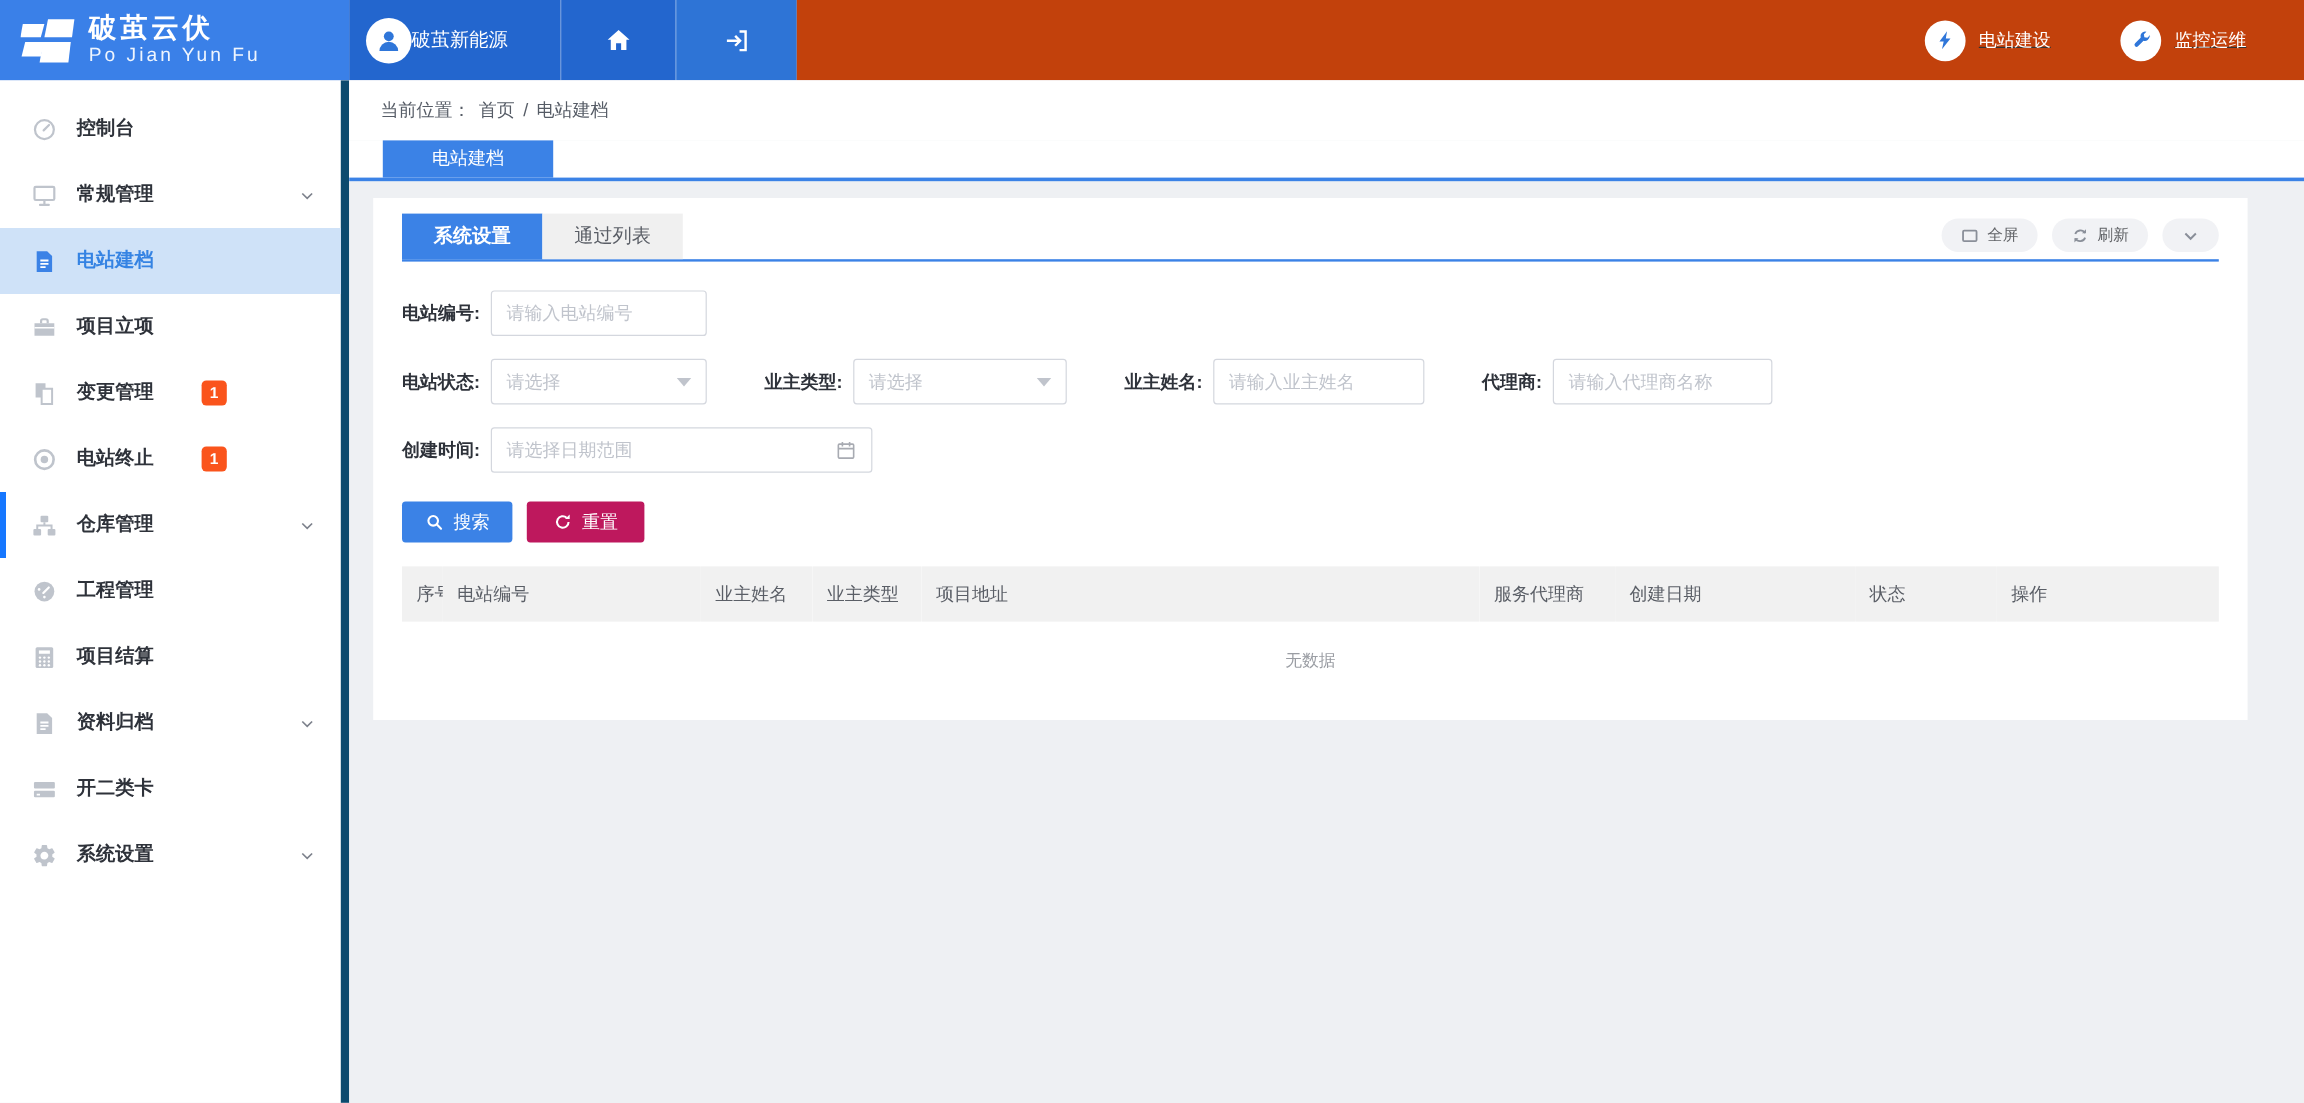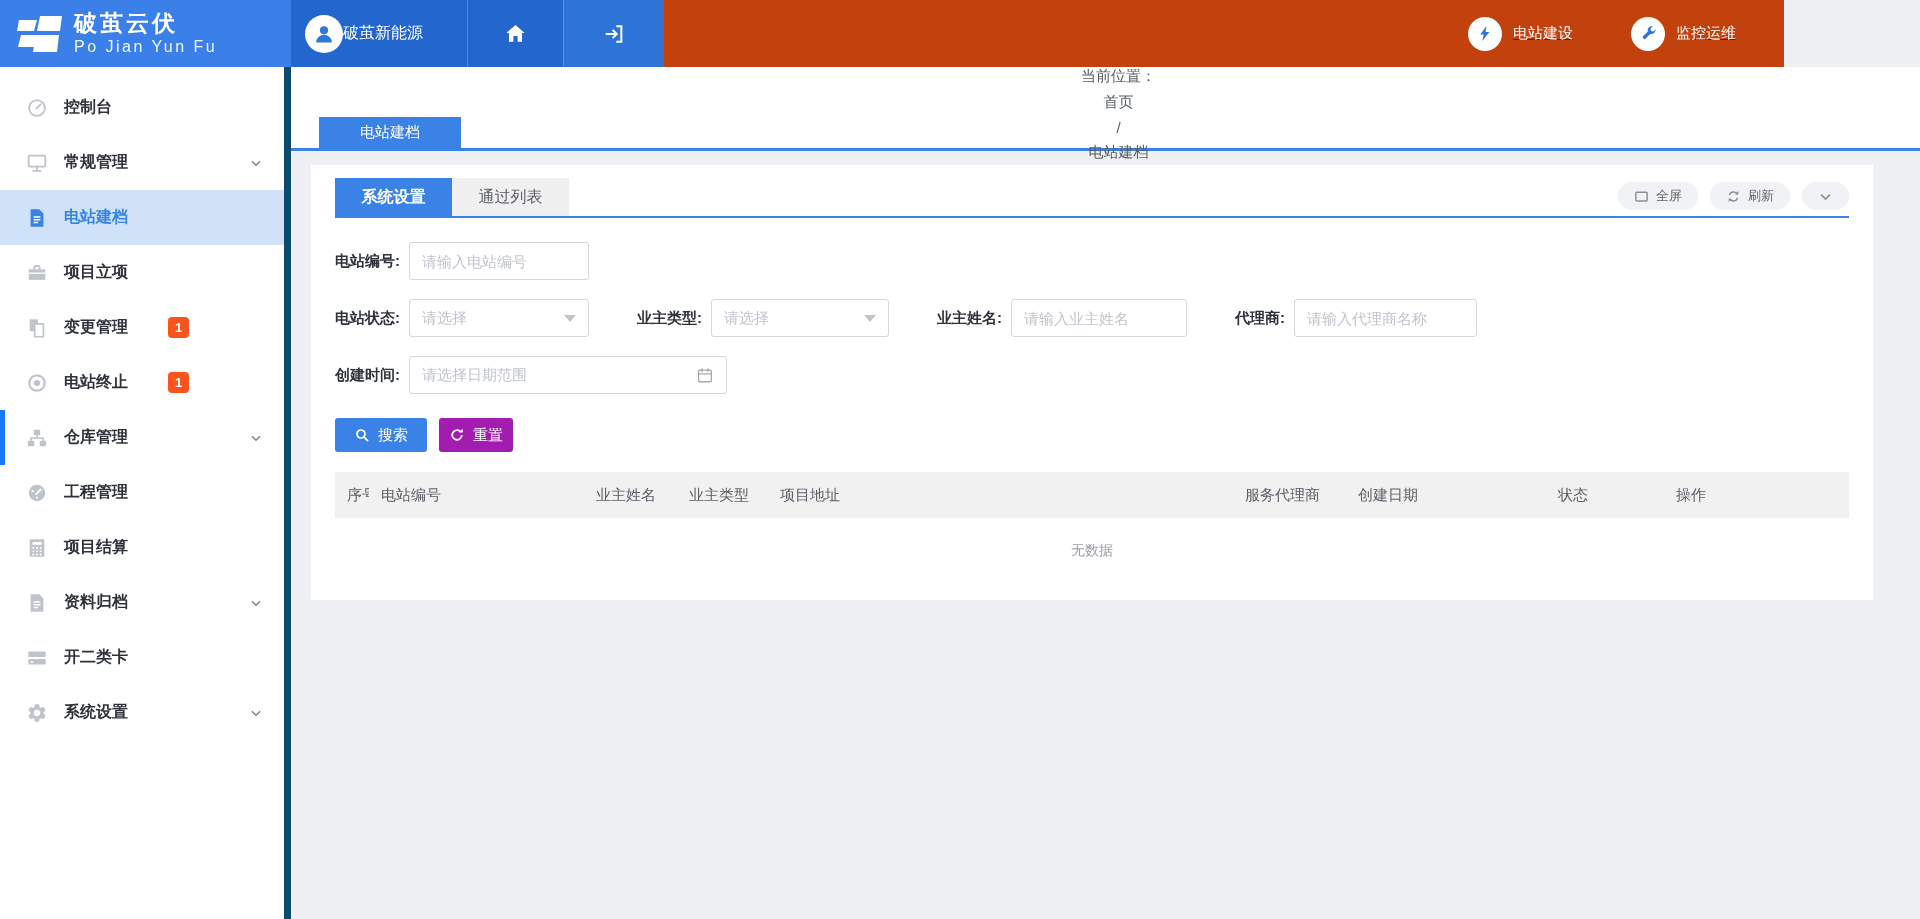--- a/index.html
+++ b/index.html
@@ -1,21 +1,21 @@
 <!DOCTYPE html>
 <html><head>
 <meta charset="utf-8">
 <style>
   * { margin:0; padding:0; box-sizing:border-box; }
   html,body { width:1920px; height:919px; overflow:hidden; }
   body { font-family:"Liberation Sans","DejaVu Sans",sans-serif; background:#eef0f3; color:#333; }
   svg { display:block; }
 
   
-  .header { display:flex; height:67px; width:1784px; }
+  .header { display:flex; height:67px; width:1920px; }
   .logo-area { width:291px; background:#3a80e8; display:flex; align-items:center; padding-left:17px; gap:11px; flex:none; }
   .logo-mark { width:46px; height:40px; flex:none; }
   .logo-name { color:#fff; font-size:23px; font-weight:bold; letter-spacing:3px; line-height:1.1; }
   .logo-sub { color:rgba(255,255,255,.92); font-size:16px; letter-spacing:2.5px; margin-top:2px; }
   .hdr-sec { display:flex; align-items:center; justify-content:center; background:#2366ce; height:67px; }
   .user-sec { width:176px; justify-content:flex-start; padding-left:14px; }
   .avatar { width:38px; height:38px; border-radius:50%; background:#fff; display:flex; align-items:center; justify-content:center; flex:none; }
   .company { color:#fff; font-size:16px; white-space:nowrap; }
   .home-sec { width:96px; border-left:1px solid rgba(255,255,255,.22); }
   .exit-sec { width:101px; border-left:1px solid rgba(255,255,255,.22); background:#2e74d6; }
@@ -28,21 +28,21 @@
   .side-item { position:relative; height:55px; display:flex; align-items:center; padding-left:26px; font-size:16px; font-weight:bold; color:#2e323a; cursor:pointer; }
   .side-item .s-icon { width:22px; height:22px; margin-right:16px; color:#bfc4cc; flex:none; }
   .side-item.active { background:#cfe2f8; color:#3583e3; }
   .side-item.active .s-icon { color:#3b82e6; }
   .side-item.indicator::before { content:''; position:absolute; left:0; top:0; bottom:0; width:5px; background:#1677ff; }
   .chev { position:absolute; right:21px; top:21px; color:#7d828c; }
   .badge { position:absolute; left:168px; top:17px; min-width:21px; height:21px; padding:0 4px; background:#fa541c; border-radius:4px; color:#fff; font-size:13px; font-weight:bold; display:flex; align-items:center; justify-content:center; }
 
   
   .main { position:absolute; left:291px; top:67px; right:0; bottom:0; background:#eef0f3; }
-  .crumb-bar { height:50px; background:#fff; display:flex; align-items:center; gap:7px; padding-left:26px; font-size:15px; color:#565c66;flex-direction:column; }
+  .crumb-bar { height:50px; background:#fff; display:flex; align-items:center; gap:7px; padding-left:26px; font-size:15px; color:#565c66; }
   .crumb-bar .link { cursor:pointer; }
   .tab-strip { background:#fff; border-bottom:3px solid #3b82e6; padding-left:28px; display:flex; }
   .page-tab { width:142px; height:31px; background:#3b82e6; color:#fff; font-size:15px; display:flex; align-items:center; justify-content:center; cursor:pointer; }
   .content { padding:14px 0 0 20px; }
   .panel { width:1562px; background:#fff; padding:13px 24px 40px 24px; }
 
   .panel-head { display:flex; justify-content:space-between; align-items:flex-end; border-bottom:2px solid #3b82e6; }
   .ptabs { display:flex; }
   .ptab { width:117px; height:38px; display:flex; align-items:center; justify-content:center; font-size:16px; background:#f0f0f0; color:#5a5e66; cursor:pointer; }
   .ptab.active { background:#3b82e6; color:#fff; font-weight:bold; }
@@ -60,21 +60,21 @@
   input.ctl { width:180px; padding:0 12px; font-size:15px; color:#333; outline:none; }
   input.ctl::placeholder { color:#c0c4cc; }
   .select { width:178px; display:flex; align-items:center; justify-content:space-between; padding:0 12px; font-size:15px; color:#c0c4cc; cursor:pointer; }
   .select + .select { margin-left:10px; }
   .caret { width:0; height:0; border-left:6px solid transparent; border-right:6px solid transparent; border-top:7px solid #c0c4cc; }
   .datebox { width:318px; display:flex; align-items:center; justify-content:space-between; padding:0 12px; font-size:15px; color:#c0c4cc; cursor:pointer; }
 
   .actions { display:flex; gap:12px; margin-top:24px; }
   .btn { height:34px; display:flex; align-items:center; justify-content:center; gap:8px; border:none; border-radius:3px; font-size:15px; color:#fff; cursor:pointer; padding:0 19px; font-family:inherit; }
   .btn-search { background:#3b82e6; }
-  .btn-reset { background:#a21caf; padding:0 10px; }
+  .btn-reset { background:#be185d; padding:0 22px; }
 
   
   .tablewrap { margin-top:20px; }
   table { width:100%; border-collapse:collapse; table-layout:fixed; }
   thead tr { background:#f1f1f1; height:46px; }
   th { font-weight:normal; font-size:15px; color:#5a5e66; text-align:left; padding-left:12px; white-space:nowrap; overflow:hidden; }
   .empty-cell { text-align:center; padding-top:24px; color:#9a9da3; font-size:14px; }
 </style>
 </head>
 <body>

